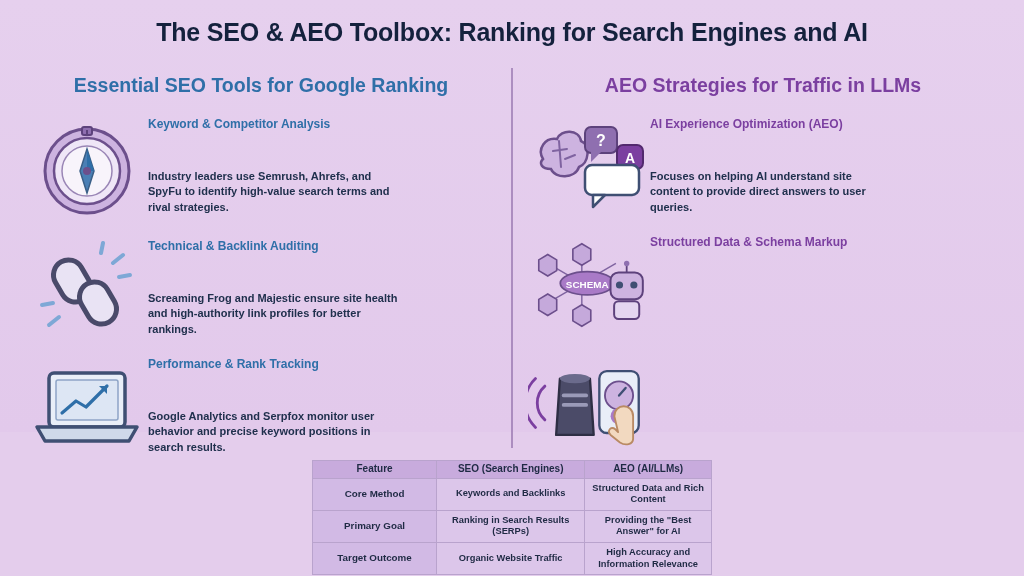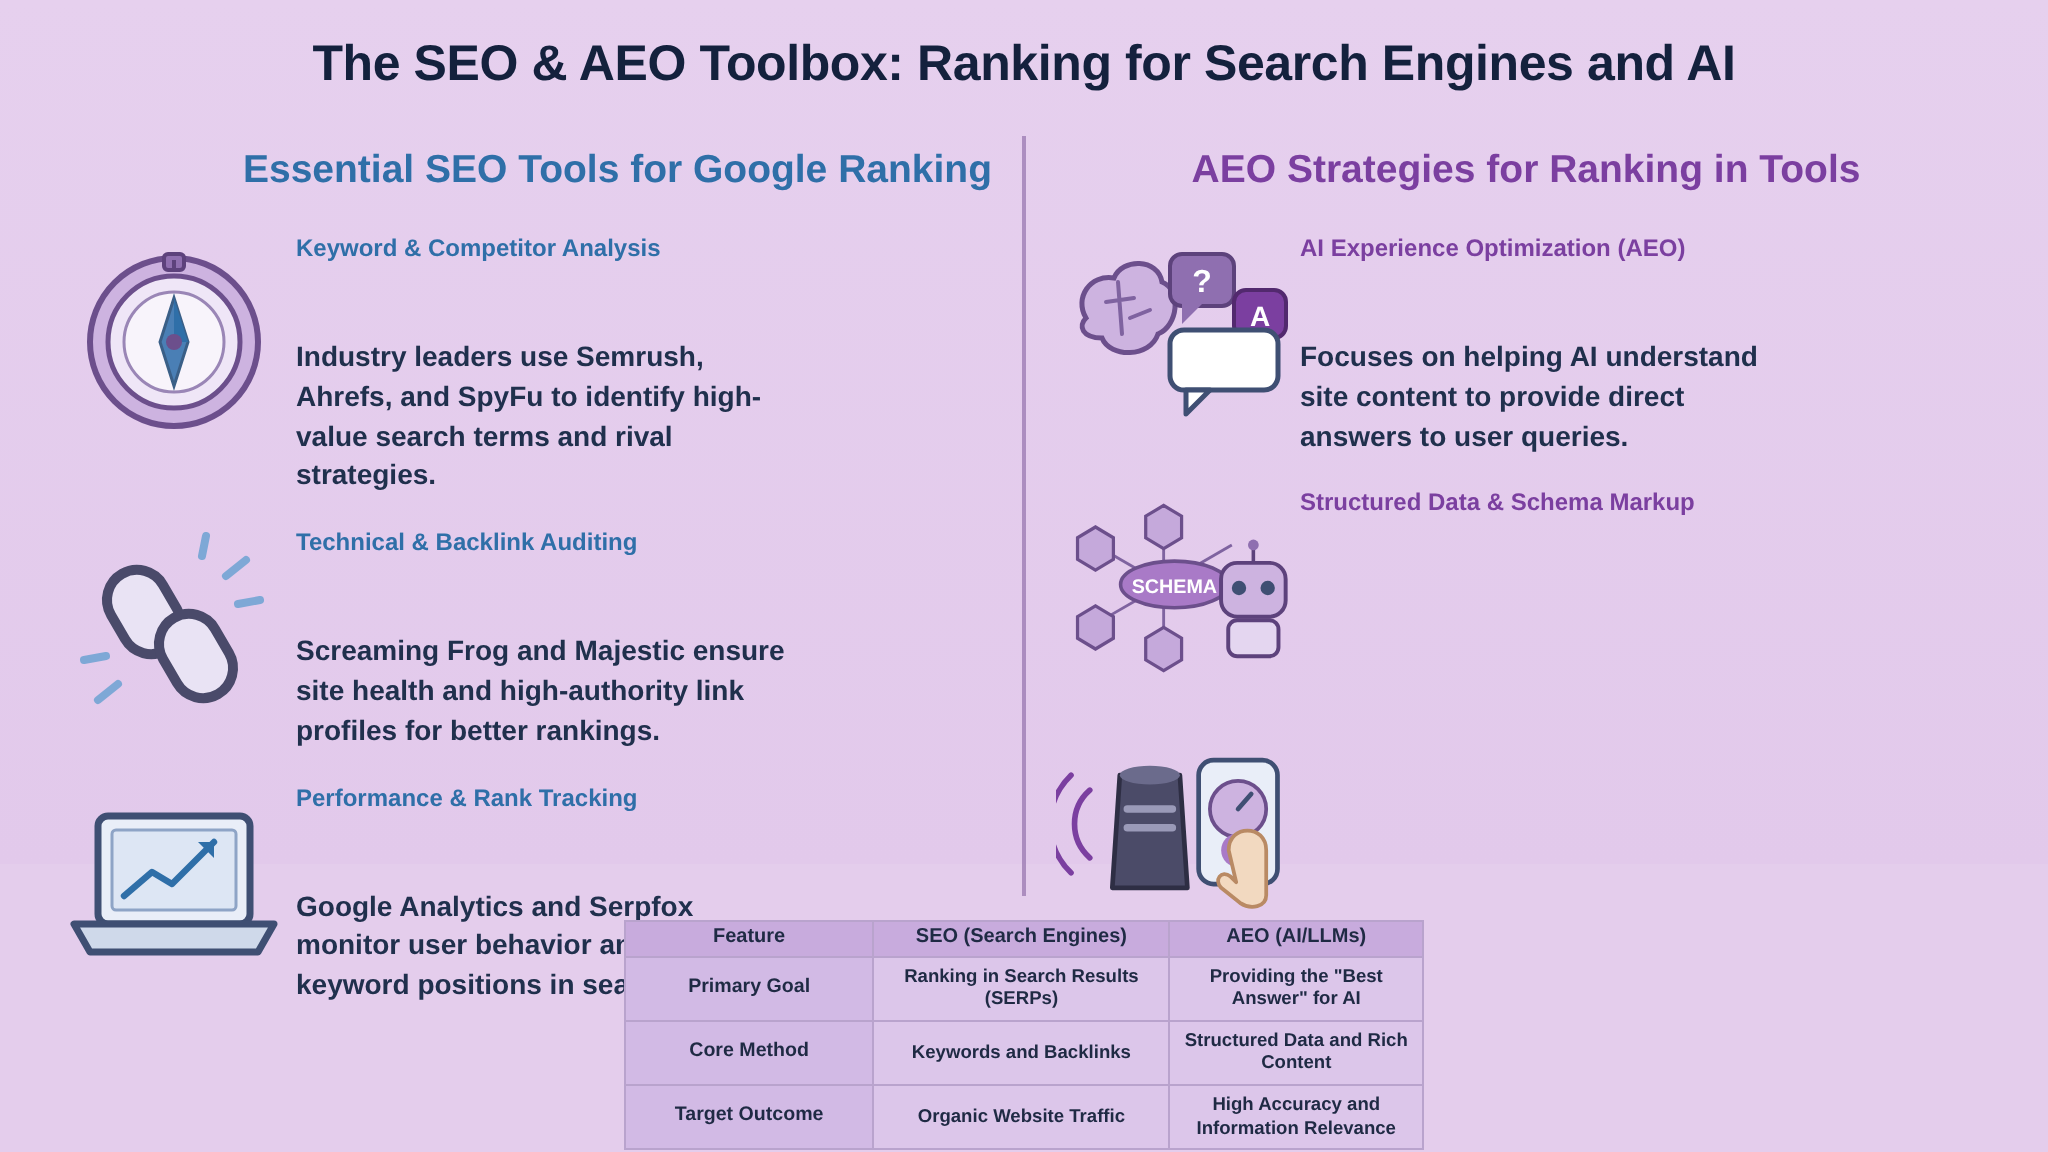--- a/index.html
+++ b/index.html
@@ -47,21 +47,21 @@
     width: 470px;
   }
   .col-left { left: 26px; }
   .col-right { left: 528px; }
   .col-head {
     font-size: 19.5px;
     font-weight: bold;
     text-align: center;
     margin-bottom: 18px;
   }
-  .col-left .col-head { color: #2f6fa8; text-align: right; }
+  .col-left .col-head { color: #2f6fa8; }
   .col-right .col-head { color: #7b3fa0; }
 
   .item {
     position: relative;
     display: flex;
     align-items: flex-start;
     margin-bottom: 14px;
     min-height: 104px;
   }
   .item .icon-wrap {
@@ -78,21 +78,21 @@
   }
   .item-title {
     font-size: 12px;
     font-weight: bold;
     line-height: 1.32;
     margin-bottom: 5px;
   }
   .col-left .item-title { color: #2f6fa8; }
   .col-right .item-title { color: #7b3fa0; }
   .item-desc {
-    font-size: 14px;
+    font-size: 11px;
     line-height: 1.42;
     color: #20304d;
     font-weight: 600;
     max-width: 250px;
     margin-top: 36px;
   }
   .col-right .item-desc { max-width: 240px; }
 
   
   .table {
@@ -204,21 +204,21 @@
         </svg>
       </div>
       <div class="text-wrap">
         <div class="item-title">Performance &amp; Rank Tracking</div>
         <div class="item-desc">Google Analytics and Serpfox monitor user behavior and precise keyword positions in search results.</div>
       </div>
     </div>
   </div>
 
   <div class="col col-right">
-    <div class="col-head">AEO Strategies for Ranking in Tools</div>
+    <div class="col-head">AEO Strategies for Traffic in LLMs</div>
 
     <div class="item">
       <div class="icon-wrap">
         <svg width="120" height="100" viewBox="0 0 120 100">
           <path d="M14 40 C8 30 16 18 28 20 C32 10 50 10 52 22 C62 26 60 44 50 48 C46 60 26 60 22 50 C12 50 10 44 14 40 Z" fill="#cdb3e0" stroke="#6c4f8c" stroke-width="2.5"></path>
           <path d="M30 22 L32 48 M24 32 L38 30 M36 40 L46 36" stroke="#7f63a0" stroke-width="2" fill="none" stroke-linecap="round"></path>
           <rect x="56" y="8" width="32" height="26" rx="6" fill="#8f6fb0" stroke="#5d427c" stroke-width="2"></rect>
           <polygon points="62,33 62,43 72,33" fill="#8f6fb0"></polygon>
           <text x="72" y="27" font-size="16" font-weight="bold" fill="#ffffff" text-anchor="middle" font-family="Liberation Sans, sans-serif">?</text>
           <rect x="88" y="26" width="26" height="24" rx="6" fill="#7b3fa0" stroke="#52296e" stroke-width="2"></rect>
@@ -290,28 +290,28 @@
   <table class="table">
     <thead>
       <tr>
         <th class="col-w1">Feature</th>
         <th class="col-w2">SEO (Search Engines)</th>
         <th class="col-w3">AEO (AI/LLMs)</th>
       </tr>
     </thead>
     <tbody>
       <tr>
+        <td class="feature-cell">Core Method</td>
+        <td>Keywords and Backlinks</td>
+        <td>Structured Data and Rich Content</td>
+      </tr>
+      <tr>
         <td class="feature-cell">Primary Goal</td>
         <td>Ranking in Search Results (SERPs)</td>
         <td>Providing the "Best Answer" for AI</td>
-      </tr>
-      <tr>
-        <td class="feature-cell">Core Method</td>
-        <td>Keywords and Backlinks</td>
-        <td>Structured Data and Rich Content</td>
       </tr>
       <tr>
         <td class="feature-cell">Target Outcome</td>
         <td>Organic Website Traffic</td>
         <td>High Accuracy and Information Relevance</td>
       </tr>
     </tbody>
   </table>
 
   <div class="watermark"></div>

